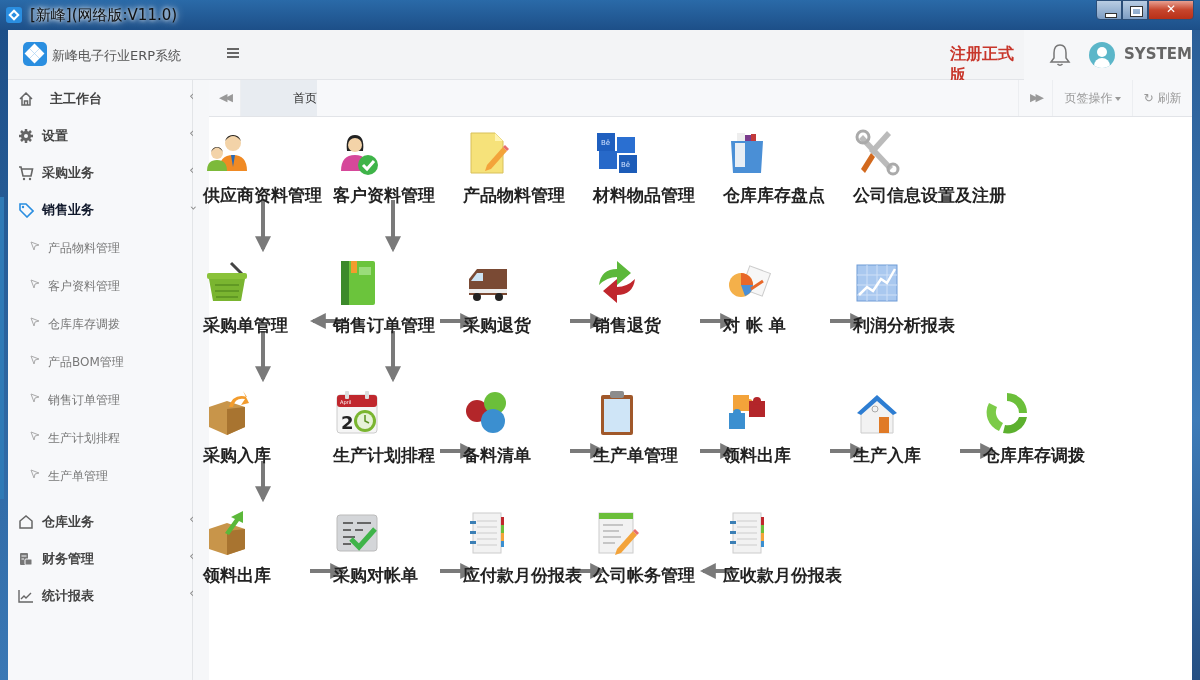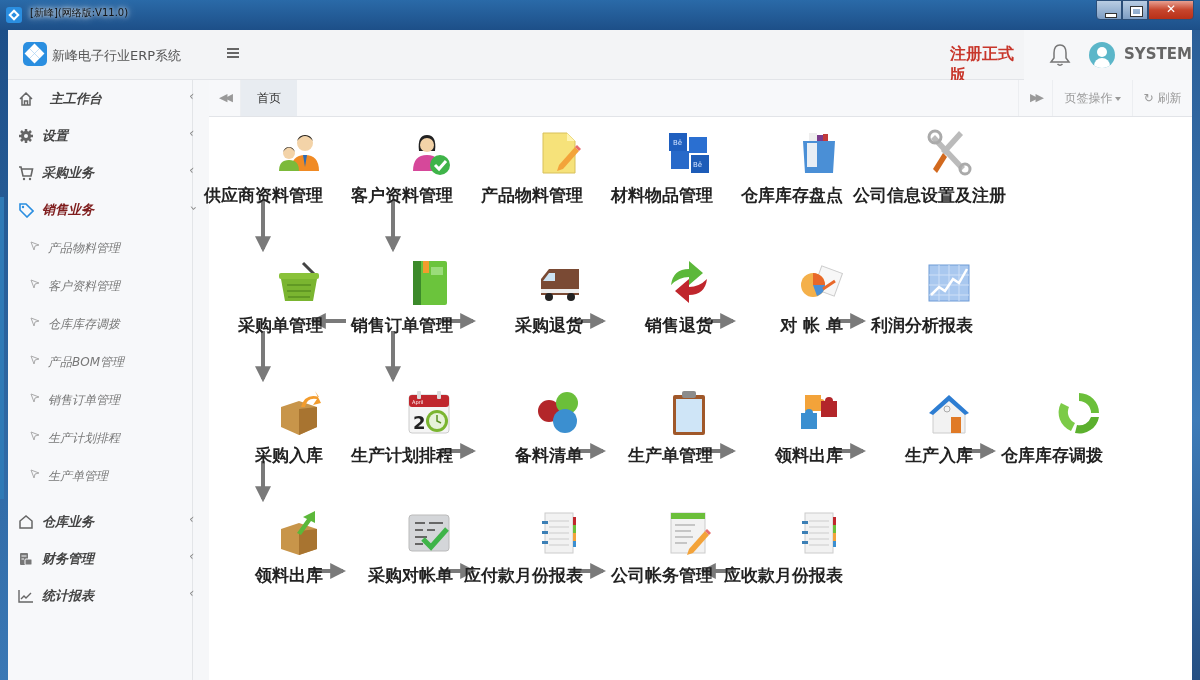--- a/index.html
+++ b/index.html
@@ -3,21 +3,21 @@
 <meta charset="utf-8">
 <style>
   * { box-sizing: border-box; margin: 0; padding: 0; }
   html, body { width: 1200px; height: 680px; overflow: hidden; background: #1f4f86; font-family: "DejaVu Sans", "Liberation Sans", sans-serif; }
   .window { position: absolute; left: 0; top: 0; width: 1200px; height: 680px;
     background: linear-gradient(180deg, #2a6aa8 0%, #1d4f88 30px, #3a78b5 100%); }
   .titlebar { position: absolute; left: 0; top: 0; width: 1200px; height: 30px; }
   .titlebar .app-icon { position: absolute; left: 6px; top: 7px; width: 16px; height: 16px; background: #2a8ee0; border-radius: 3px; }
   .titlebar .app-icon::before { content: ""; position: absolute; left: 4px; top: 4px; width: 8px; height: 8px; background: #fff; transform: rotate(45deg); }
   .titlebar .app-icon::after { content: ""; position: absolute; left: 6px; top: 6px; width: 4px; height: 4px; background: #2a8ee0; transform: rotate(45deg); }
-  .titlebar .title { position: absolute; left: 30px; top: 6px; font-size: 10px; color: #111; text-shadow: 0 0 8px #fff, 0 0 4px #fff; }
+  .titlebar .title { position: absolute; left: 30px; top: 6px; font-size: 15px; color: #111; text-shadow: 0 0 8px #fff, 0 0 4px #fff; }
   .win-btns { position: absolute; right: 6px; top: 0; height: 20px; display: flex; }
   .win-btn { width: 26px; height: 20px; border: 1px solid #2b4e78; background: linear-gradient(#b9cde3, #7d9dc3); position: relative; }
   .win-btn:first-child { border-radius: 0 0 0 4px; }
   .win-btn.close { width: 46px; background: linear-gradient(#e8a091, #c6452c 50%, #b83018); border-radius: 0 0 4px 0; }
   .win-btn .glyph { position: absolute; left: 0; right: 0; top: 1px; text-align: center; color: #fff; font-size: 12px; font-weight: bold; }
   .win-btn.min .glyph::before { content: ""; position: absolute; left: 8px; top: 11px; width: 10px; height: 3px; background: #fff; border: 1px solid #333; }
   .win-btn.max .glyph::before { content: ""; position: absolute; left: 7px; top: 4px; width: 11px; height: 9px; border: 1px solid #333; box-shadow: inset 0 0 0 2px #fff; background: transparent; }
 
   .client { position: absolute; left: 8px; top: 30px; width: 1184px; height: 650px; background: #f6f7f9; }
   .topbar { position: absolute; left: 0; top: 0; width: 1016px; height: 50px; background: #f3f4f6; border-bottom: 1px solid #e2e4e8; }
@@ -28,42 +28,42 @@
   .hamburger { position: absolute; left: 219px; top: 15px; width: 12px; height: 14px; }
   .hamburger i { display: block; height: 2px; background: #666; margin-bottom: 2px; }
   .hamburger i:first-child { margin-top: 3px; }
   .reg { position: absolute; left: 942px; top: 14px; font-size: 16px; font-weight: bold; color: #c8362b; }
   .bell { position: absolute; left: 1041px; top: 13px; width: 22px; height: 24px; }
   .avatar { position: absolute; left: 1081px; top: 12px; width: 26px; height: 26px; border-radius: 50%; background: #5bb6c9; overflow: hidden; }
   .avatar::before { content: ""; position: absolute; left: 8px; top: 5px; width: 10px; height: 10px; border-radius: 50%; background: #fff; }
   .avatar::after { content: ""; position: absolute; left: 5px; top: 16px; width: 16px; height: 10px; border-radius: 8px 8px 0 0; background: #fff; }
   .user { position: absolute; left: 1116px; top: 15px; font-size: 15px; font-weight: bold; color: #666; }
 
-  .sidebar { position: absolute; left: 0; top: 50px; width: 185px; height: 600px; background: #f7f8fa; border-right: 1px solid #e3e5e8; font-style: italic; }
+  .sidebar { position: absolute; left: 0; top: 50px; width: 185px; height: 600px; background: #f7f8fa; border-right: 1px solid #e3e5e8; }
   .nav-item { position: absolute; left: 0; width: 200px; height: 37px; }
   .nav-item .ico { position: absolute; left: 10px; top: 11px; width: 16px; height: 16px; color: #666; font-size: 14px; line-height: 16px; text-align: center; }
   .nav-item .label { position: absolute; left: 34px; top: 10px; font-size: 13px; color: #444; font-weight: bold; }
   .nav-item .chev { position: absolute; right: 14px; top: 9px; font-size: 12px; color: #888; }
-  .nav-item.active .label { color: #7f1d1d; }
+  .nav-item.active .label { color: #0f172a; }
   .nav-item.active .ico { color: #2a8ee0; }
   .active-bar { position: absolute; left: -8px; top: 117px; width: 4px; height: 302px; background: #2f7ab6; }
   .sub-item { position: absolute; left: 0; width: 200px; height: 38px; }
   .sub-item .arrow { position: absolute; left: 22px; top: 12px; width: 10px; height: 10px; }
   .sub-item .label { position: absolute; left: 40px; top: 11px; font-size: 12px; color: #777; }
 
   .tabbar { position: absolute; left: 201px; top: 50px; width: 983px; height: 37px; background: #f7f8fa; border-bottom: 1px solid #e2e4e8; }
   .tab-nav-left { position: absolute; left: 0; top: 0; width: 32px; height: 36px; color: #999; font-size: 11px; text-align: center; line-height: 36px; border-right: 1px solid #eceef1; letter-spacing: -3px; }
-  .tab { position: absolute; left: 32px; top: 0; width: 56px; height: 36px; background: #e8ecf1; text-align: center; line-height: 36px; font-size: 12px; color: #333; }
+  .tab { position: absolute; left: 32px; top: 0; width: 76px; height: 36px; background: #e8ecf1; text-align: right; line-height: 36px; font-size: 12px; color: #333; }
   .tab-nav-right { position: absolute; left: 809px; top: 0; width: 34px; height: 36px; color: #999; font-size: 11px; text-align: center; line-height: 36px; border-left: 1px solid #eceef1; letter-spacing: -3px; }
   .tab-ops { position: absolute; left: 843px; top: 0; width: 80px; height: 36px; font-size: 12px; color: #999; text-align: center; line-height: 36px; border-left: 1px solid #eceef1; }
   .tab-ops .caret { display: inline-block; width: 0; height: 0; border-left: 3px solid transparent; border-right: 3px solid transparent; border-top: 4px solid #999; vertical-align: middle; margin-left: 2px; }
   .refresh { position: absolute; left: 923px; top: 0; width: 60px; height: 36px; font-size: 12px; color: #999; text-align: center; line-height: 36px; border-left: 1px solid #eceef1; }
 
   .content { position: absolute; left: 201px; top: 87px; width: 983px; height: 563px; background: #fff; }
-  .node { position: absolute; width: 120px; text-align: right; }
+  .node { position: absolute; width: 120px; text-align: left; }
   .node .icon { width: 48px; height: 48px; margin: 0 auto; position: relative; }
   .node .name { font-size: 17px; color: #222; margin-top: 3px; white-space: nowrap; font-weight: bold; }
 
   .win-border-r { position: absolute; left: 1192px; top: 30px; width: 8px; height: 650px; background: linear-gradient(180deg, #2b5f98, #3d7bb8 60%, #254f82); }
 </style>
 </head>
 <body>
 
 <div class="window">
   <div class="titlebar">

